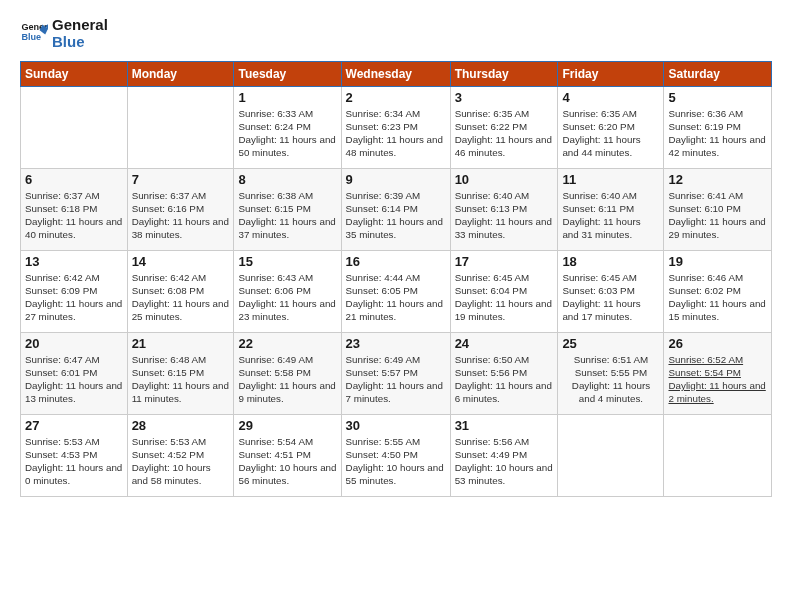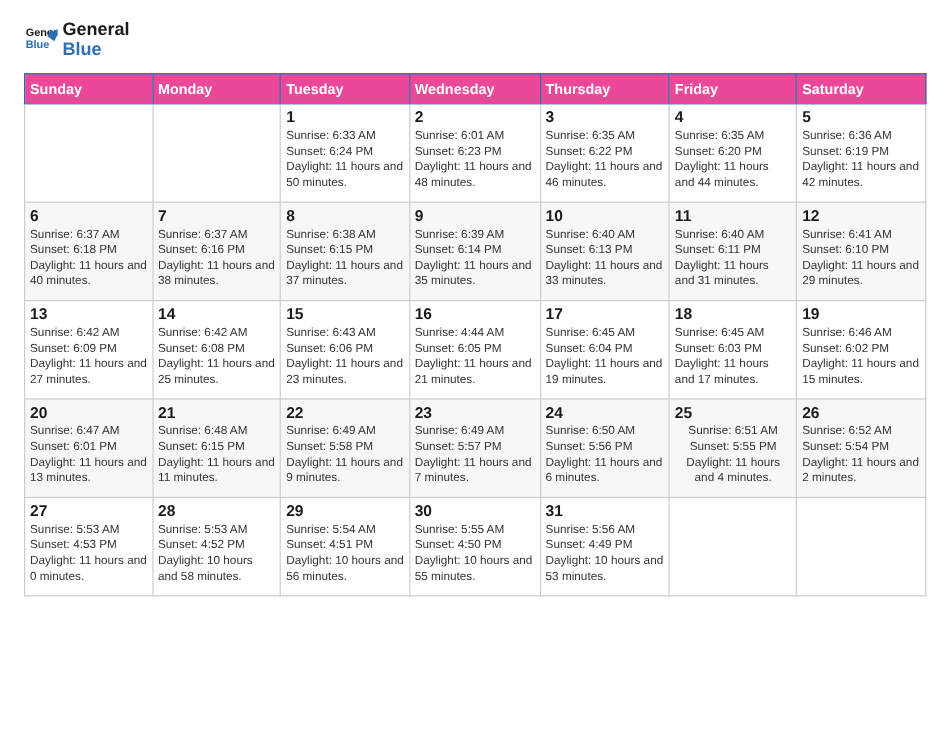--- a/index.html
+++ b/index.html
@@ -42,21 +42,21 @@
     .subtitle {
       font-size: 14px;
       color: #444;
     }
     .calendar {
       width: 100%;
       border-collapse: collapse;
       font-size: 10.5px;
     }
     .calendar thead tr th {
-      background: #ec4899;
+      background: #c2410c;
       color: white;
       padding: 5px 4px;
       text-align: left;
       font-size: 12px;
       font-weight: bold;
       border: 1px solid #2e6db4;
     }
     .calendar tbody tr td {
       border: 1px solid #ccc;
       vertical-align: top;
@@ -121,21 +121,21 @@
           <td class="empty-cell"></td>
           <td class="empty-cell"></td>
           <td>
             <div class="day-num">1</div>
             <div class="day-info" style="white-space: pre-line;">Sunrise: 6:33 AM
 Sunset: 6:24 PM
 Daylight: 11 hours and 50 minutes.</div>
           </td>
           <td>
             <div class="day-num">2</div>
-            <div class="day-info" style="white-space: pre-line;">Sunrise: 6:01 AM
+            <div class="day-info" style="white-space: pre-line;">Sunrise: 6:34 AM
 Sunset: 6:23 PM
 Daylight: 11 hours and 48 minutes.</div>
           </td>
           <td>
             <div class="day-num">3</div>
             <div class="day-info" style="white-space: pre-line;">Sunrise: 6:35 AM
 Sunset: 6:22 PM
 Daylight: 11 hours and 46 minutes.</div>
           </td>
           <td>
@@ -271,21 +271,21 @@
 Daylight: 11 hours and 6 minutes.</div>
           </td>
           <td>
             <div class="day-num">25</div>
             <div class="day-info" style="white-space: pre-line; text-align: center;">Sunrise: 6:51 AM
 Sunset: 5:55 PM
 Daylight: 11 hours and 4 minutes.</div>
           </td>
           <td>
             <div class="day-num">26</div>
-            <div class="day-info" style="white-space: pre-line;">Sunrise: 6:52 AM
+            <div class="day-info" style="white-space: pre-line; text-decoration: underline;">Sunrise: 6:52 AM
 Sunset: 5:54 PM
 Daylight: 11 hours and 2 minutes.</div>
           </td>
         </tr>
         <tr>
           <td>
             <div class="day-num">27</div>
             <div class="day-info" style="white-space: pre-line;">Sunrise: 5:53 AM
 Sunset: 4:53 PM
 Daylight: 11 hours and 0 minutes.</div>

